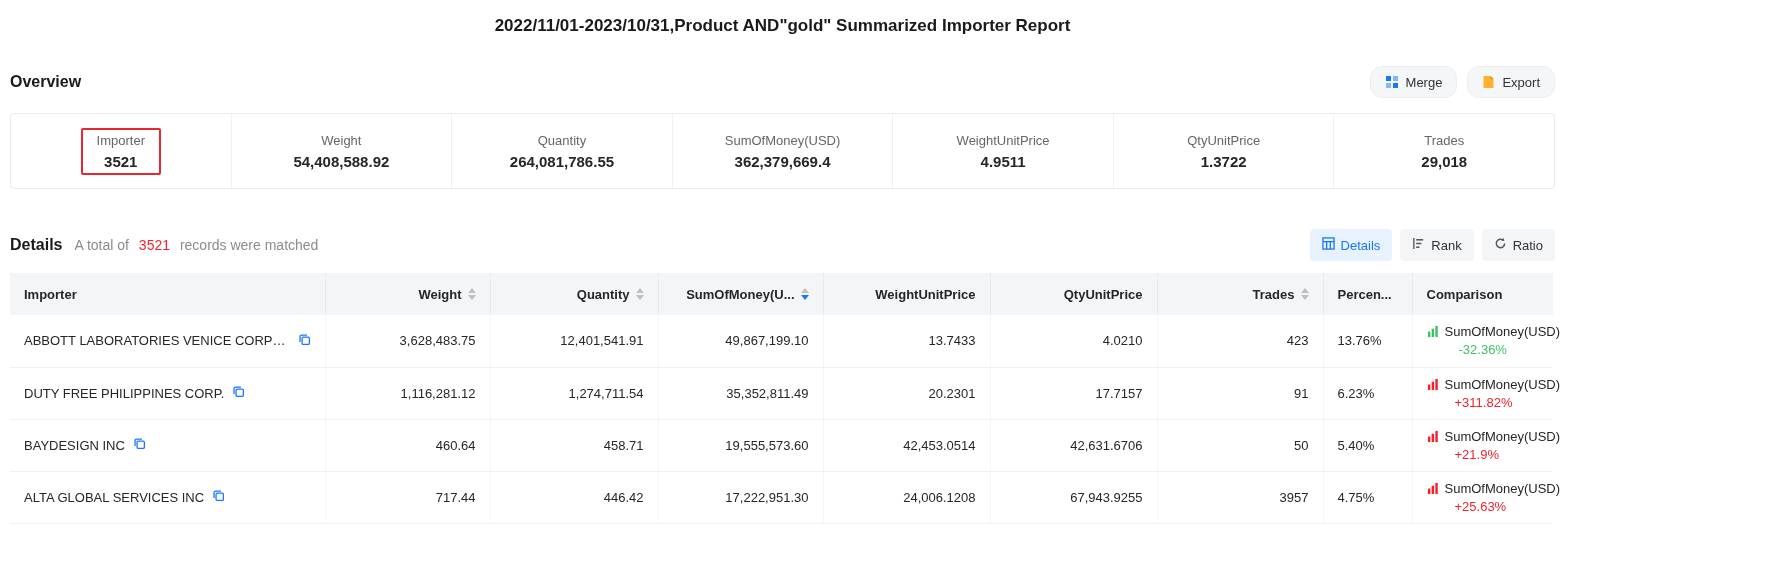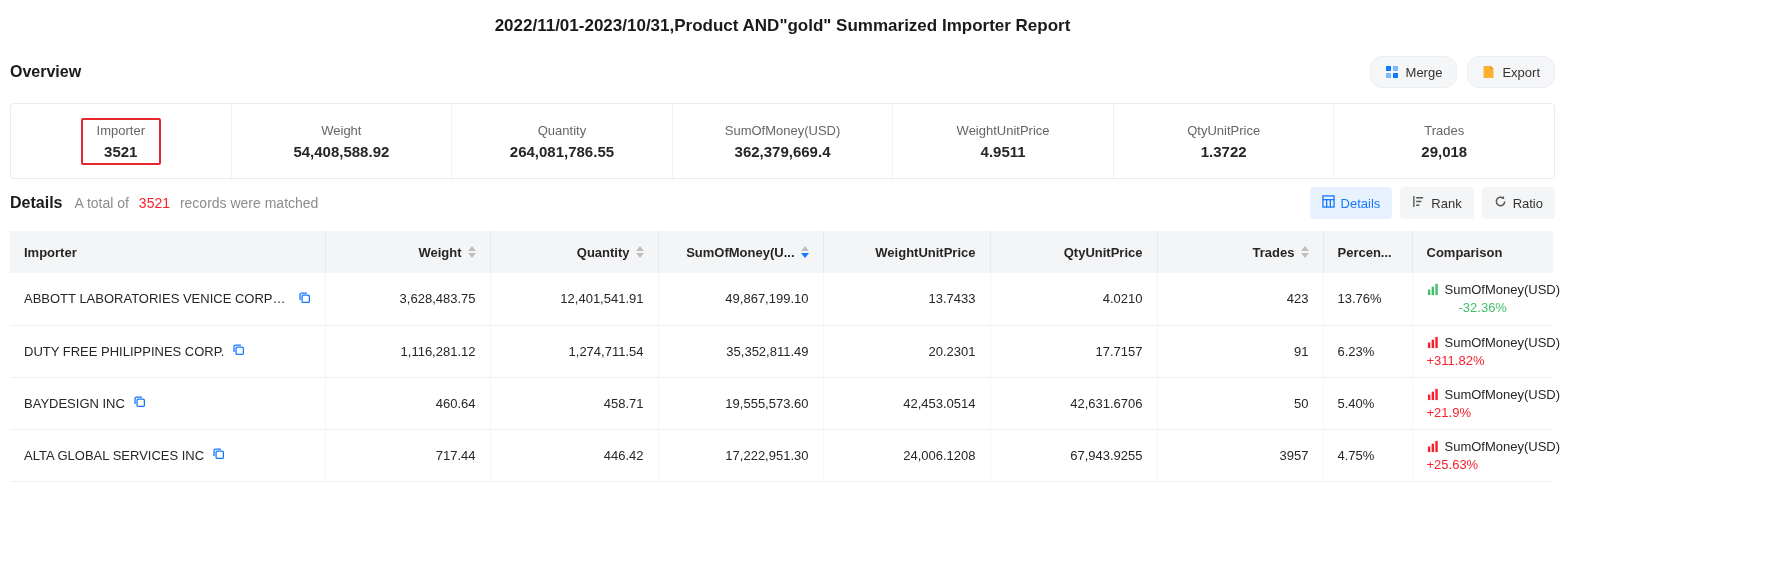--- a/index.html
+++ b/index.html
@@ -13,21 +13,21 @@
 
   
   .report-title {
     padding-top: 16px; text-align: center;
     font-size: 17px; font-weight: 600; color: #1a1a1a;
   }
 
   
   .section-row {
     display: flex; justify-content: space-between; align-items: center;
-    margin-top: 20px;
+    margin-top: 30px;
   }
   .section-heading { font-size: 16px; font-weight: 700; color: #1a1a1a; }
 
   .actions { display: flex; gap: 10px; }
   .btn {
     display: inline-flex; align-items: center; gap: 7px;
     height: 32px; padding: 0 14px;
     background: #f5f6f8; border: 1px solid #eceef1; border-radius: 12px;
     font-size: 13px; color: #333; cursor: pointer;
     font-family: inherit;
@@ -48,21 +48,21 @@
   .stat:last-child { border-right: none; }
   .stat-inner {
     display: flex; flex-direction: column; align-items: center;
     gap: 5px; padding: 3px 14px;
   }
   .stat-inner.flagged { border: 2px solid #e8262d; border-radius: 2px; }
   .stat-label { font-size: 13px; color: #666; }
   .stat-value { font-size: 15px; font-weight: 600; color: #262626; }
 
   
-  .details-row { margin-top: 8px; }
+  .details-row { margin-top: 40px; }
   .details-left { display: flex; align-items: baseline; gap: 12px; }
   .summary { font-size: 14px; color: #8c8c8c; }
   .summary .count { color: #f5222d; margin: 0 6px; }
 
   .view-tabs { display: flex; gap: 8px; }
   .tab {
     display: inline-flex; align-items: center; gap: 6px;
     height: 32px; padding: 0 12px;
     background: #f4f5f7; border: none; border-radius: 4px;
     font-size: 13px; color: #333; cursor: pointer; font-family: inherit;
@@ -104,21 +104,21 @@
   }
   .caret-down.active { border-top-color: #1677ff; }
 
   .importer-cell { display: flex; align-items: center; gap: 8px; }
   .importer-name { white-space: nowrap; overflow: hidden; text-overflow: ellipsis; }
   .copy-icon { flex: 0 0 auto; cursor: pointer; }
 
   .cmp-top { display: flex; align-items: center; gap: 5px; font-size: 13px; color: #262626; white-space: nowrap; }
   .cmp-change { margin-top: 3px; font-size: 13px; }
   .cmp-change.neg { color: #3fbf67; margin-left: 32px; }
-  .cmp-change.pos { color: #f5222d; }
+  .cmp-change.pos { color: #f5222d; margin-left: 28px; }
   .trend-icon.down { color: #3fbf67; }
   .trend-icon.up { color: #f5222d; }
   .trend-icon svg { display: block; }
 </style>
 </head>
 <body>
 
 <div class="content">
 
   <h1 class="report-title">2022/11/01-2023/10/31,Product AND"gold" Summarized Importer Report</h1>

